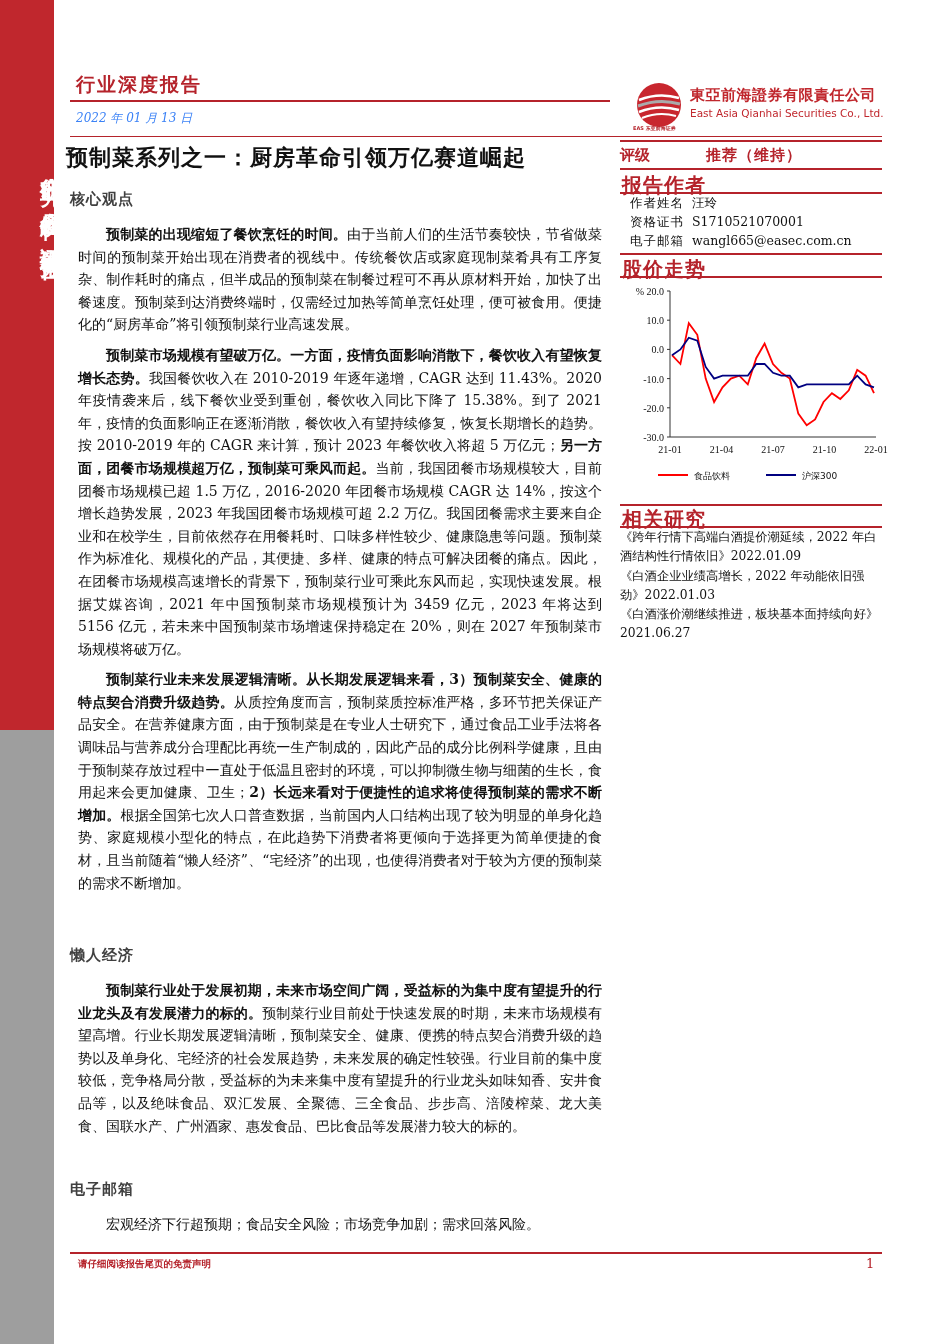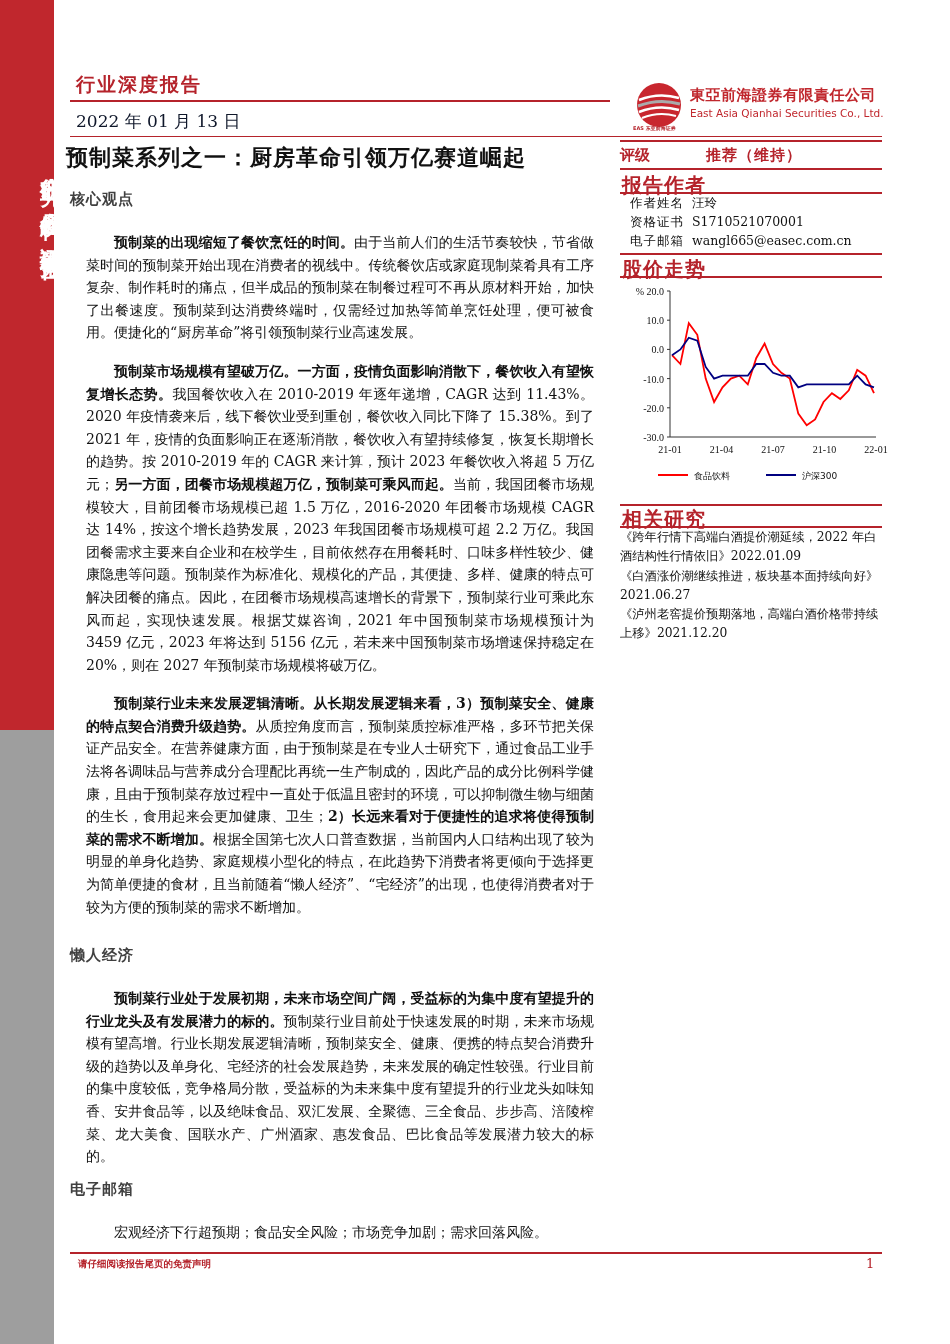--- a/index.html
+++ b/index.html
@@ -23,21 +23,21 @@
     position: absolute; left: 0; top: 730px; width: 54px; height: 614px;
     background: #9e9e9e;
   }
   .report-type {
     position: absolute; left: 76px; top: 72px; font-size: 19px;
     color: #b5232b; font-weight: bold; letter-spacing: 2px;
   }
   .rule-red { position: absolute; height: 2px; background: #b5232b; }
   .rule-thin { position: absolute; height: 1px; background: #b5232b; }
   .date {
-    position: absolute; left: 76px; top: 110px; font-size: 17px; color: #0f172a;
+    position: absolute; left: 76px; top: 110px; font-size: 12px; color: #3b82f6; font-style: italic;
   }
   .title {
     position: absolute; left: 66px; top: 143px; font-size: 22px; font-weight: bold;
     letter-spacing: 1px; color: #111;
   }
   .logo { position: absolute; left: 634px; top: 80px; width: 50px; height: 50px; }
   .logo-small {
     position: absolute; left: 633px; top: 125px; font-size: 5px; color: #b5232b;
     font-family: "DejaVu Sans", sans-serif; font-weight: bold;
   }
@@ -50,21 +50,21 @@
     color: #c0272d; font-family: "DejaVu Sans", sans-serif;
   }
   .section-h {
     position: absolute; font-size: 15px; font-weight: bold; color: #404040;
     letter-spacing: 1px;
   }
   .body-text {
     position: absolute; left: 70px; width: 540px; font-size: 14px;
     line-height: 22.6px; text-align: justify; color: #111;
   }
-  .body-text p { margin: 16px; text-indent: 2em; }
+  .body-text p { margin: 8px; text-indent: 2em; }
   .body-text b { font-weight: bold; }
   .rating-row {
     position: absolute; left: 620px; top: 146px; width: 262px; font-size: 15px;
     font-weight: bold; color: #b5232b;
   }
   .rating-row .val { position: absolute; left: 86px; top: 0; letter-spacing: 1px; }
   .r-head {
     position: absolute; left: 622px; font-size: 20px; font-weight: bold; color: #b5232b;
     letter-spacing: 1px;
   }
@@ -151,22 +151,22 @@
     <text x="76" y="196" font-size="9" font-family="DejaVu Sans, sans-serif" fill="#111">食品饮料</text>
     <line x1="148" y1="192" x2="178" y2="192" stroke="#000080" stroke-width="2"></line>
     <text x="184" y="196" font-size="9" font-family="DejaVu Sans, sans-serif" fill="#111">沪深300</text>
   </svg>
 
 <div class="rule-red" style="left:620px; top:504px; width:262px;"></div>
 <div class="r-head" style="top:506px;">相关研究</div>
 <div class="rule-red" style="left:620px; top:526px; width:262px;"></div>
 <div class="related">
   <div>《跨年行情下高端白酒提价潮延续，2022 年白酒结构性行情依旧》2022.01.09</div>
+  <div>《白酒企业业绩高增长，2022 年动能依旧强劲》2022.01.03</div>
   <div>《白酒涨价潮继续推进，板块基本面持续向好》2021.06.27</div>
-  <div>《泸州老窖提价预期落地，高端白酒价格带持续上移》2021.12.20</div>
 </div>
 
 <div class="section-h" style="left:70px; top:190px;">核心观点</div>
 <div class="body-text" style="top:215px;">
   <p><b>预制菜的出现缩短了餐饮烹饪的时间。</b><span>由于当前人们的生活节奏较快，节省做菜时间的预制菜开始出现在消费者的视线中。传统餐饮店或家庭现制菜肴具有工序复杂、制作耗时的痛点，但半成品的预制菜在制餐过程可不再从原材料开始，加快了出餐速度。预制菜到达消费终端时，仅需经过加热等简单烹饪处理，便可被食用。便捷化的“厨房革命”将引领预制菜行业高速发展。</span></p>
   <p><b>预制菜市场规模有望破万亿。一方面，疫情负面影响消散下，餐饮收入有望恢复增长态势。</b><span>我国餐饮收入在 2010-2019 年逐年递增，CAGR 达到 11.43%。2020 年疫情袭来后，线下餐饮业受到重创，餐饮收入同比下降了 15.38%。到了 2021 年，疫情的负面影响正在逐渐消散，餐饮收入有望持续修复，恢复长期增长的趋势。按 2010-2019 年的 CAGR 来计算，预计 2023 年餐饮收入将超 5 万亿元；</span><b>另一方面，团餐市场规模超万亿，预制菜可乘风而起。</b><span>当前，我国团餐市场规模较大，目前团餐市场规模已超 1.5 万亿，2016-2020 年团餐市场规模 CAGR 达 14%，按这个增长趋势发展，2023 年我国团餐市场规模可超 2.2 万亿。我国团餐需求主要来自企业和在校学生，目前依然存在用餐耗时、口味多样性较少、健康隐患等问题。预制菜作为标准化、规模化的产品，其便捷、多样、健康的特点可解决团餐的痛点。因此，在团餐市场规模高速增长的背景下，预制菜行业可乘此东风而起，实现快速发展。根据艾媒咨询，2021 年中国预制菜市场规模预计为 3459 亿元，2023 年将达到 5156 亿元，若未来中国预制菜市场增速保持稳定在 20%，则在 2027 年预制菜市场规模将破万亿。</span></p>
   <p><b>预制菜行业未来发展逻辑清晰。从长期发展逻辑来看，3）预制菜安全、健康的特点契合消费升级趋势。</b><span>从质控角度而言，预制菜质控标准严格，多环节把关保证产品安全。在营养健康方面，由于预制菜是在专业人士研究下，通过食品工业手法将各调味品与营养成分合理配比再统一生产制成的，因此产品的成分比例科学健康，且由于预制菜存放过程中一直处于低温且密封的环境，可以抑制微生物与细菌的生长，食用起来会更加健康、卫生；</span><b>2）长远来看对于便捷性的追求将使得预制菜的需求不断增加。</b><span>根据全国第七次人口普查数据，当前国内人口结构出现了较为明显的单身化趋势、家庭规模小型化的特点，在此趋势下消费者将更倾向于选择更为简单便捷的食材，且当前随着“懒人经济”、“宅经济”的出现，也使得消费者对于较为方便的预制菜的需求不断增加。</span></p>
 </div>
 
 <div class="section-h" style="left:70px; top:946px;">懒人经济</div>

